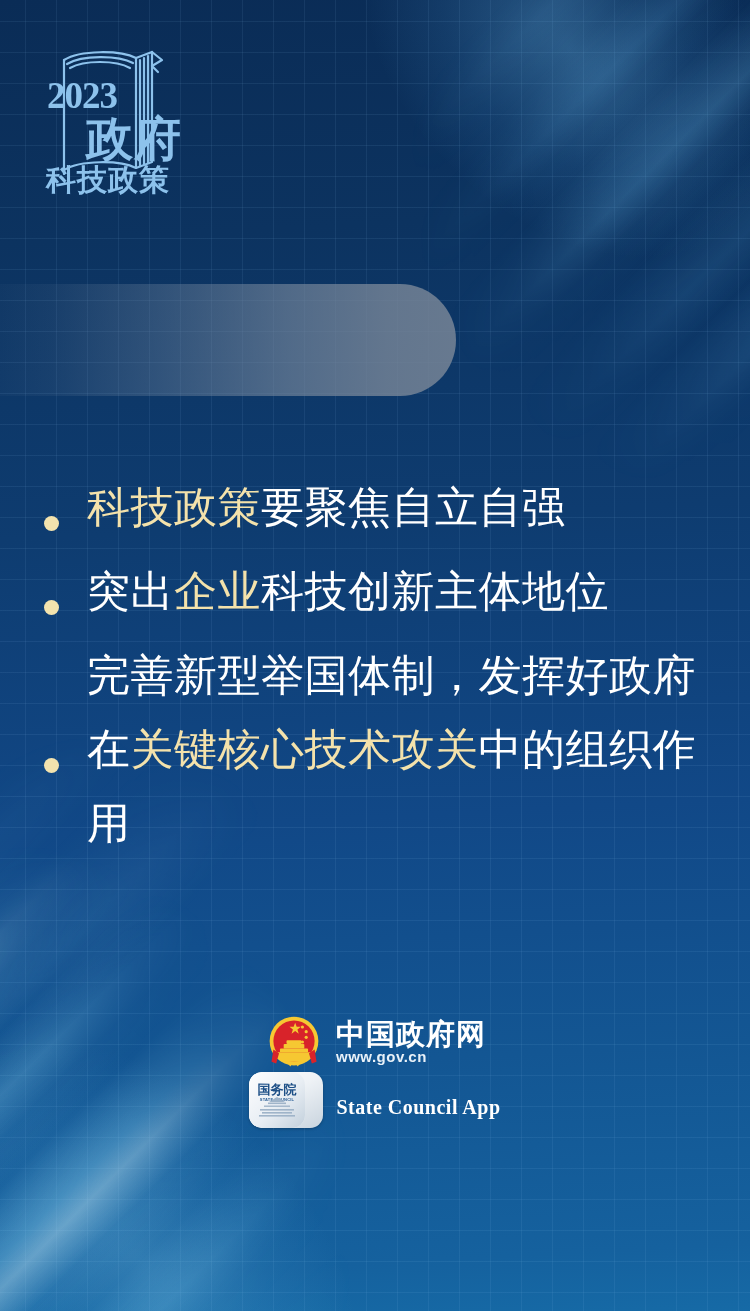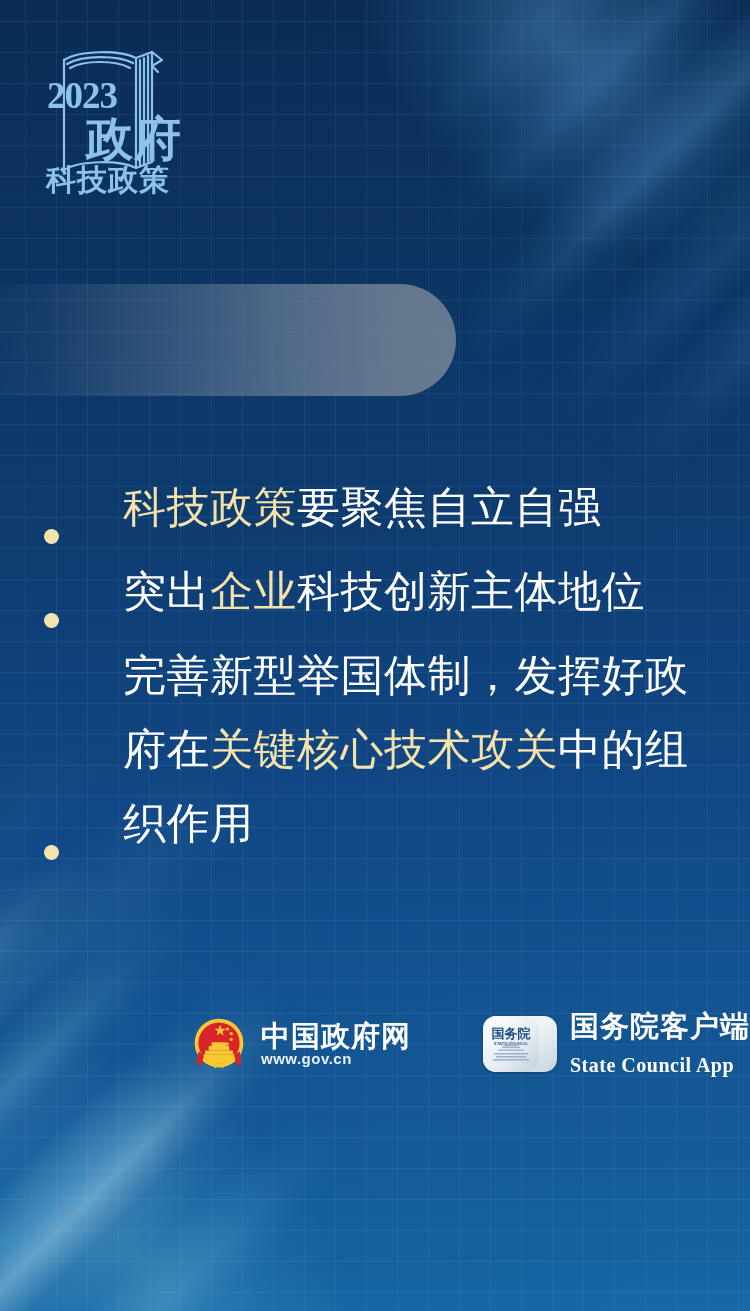--- a/index.html
+++ b/index.html
@@ -220,23 +220,22 @@
 
   
   .bullets {
     position: absolute;
     left: 44px;
     top: 470px;
     width: 672px;
   }
   .bullet-row {
     display: flex;
-    align-items: flex-end;
+    align-items: center;
     margin-bottom: 10px;
-    gap: 36px;
   }
   .bullet-dot {
     flex: 0 0 auto;
     width: 15px;
     height: 15px;
     border-radius: 50%;
     background: #f3e3ae;
     margin-top: 32px;
     margin-right: 28px;
   }
@@ -250,22 +249,23 @@
   }
   .hl { color: #f4e2ab; }
 
   
   .footer {
     position: absolute;
     left: 0;
     right: 0;
     top: 1012px;
     display: flex;
-    justify-content: flex-end;
+    justify-content: flex-start;
     align-items: center;
+    flex-direction: column;
   }
   .footer-block {
     display: flex;
     align-items: center;
   }
   .footer-gap { width: 72px; }
 
   .emblem {
     width: 60px;
     height: 60px;
@@ -411,20 +411,19 @@
             <rect x="11" y="37" width="34" height="1.6"></rect>
             <rect x="13" y="40" width="30" height="1.6"></rect>
             <rect x="10" y="43" width="36" height="1.6"></rect>
             <rect x="15" y="33.5" width="26" height="1.4"></rect>
             <path d="M20 30 l8 -5 l8 5 Z"></path>
             <rect x="19" y="30.5" width="18" height="1.6"></rect>
           </g>
         </svg>
       </div>
       <div class="sc-texts">
-        <div class="sc-cn">国务院客户端</div>
         <div class="sc-en">State Council App</div>
       </div>
     </div>
 
   </div>
 
 </div>
 
 </body></html>

